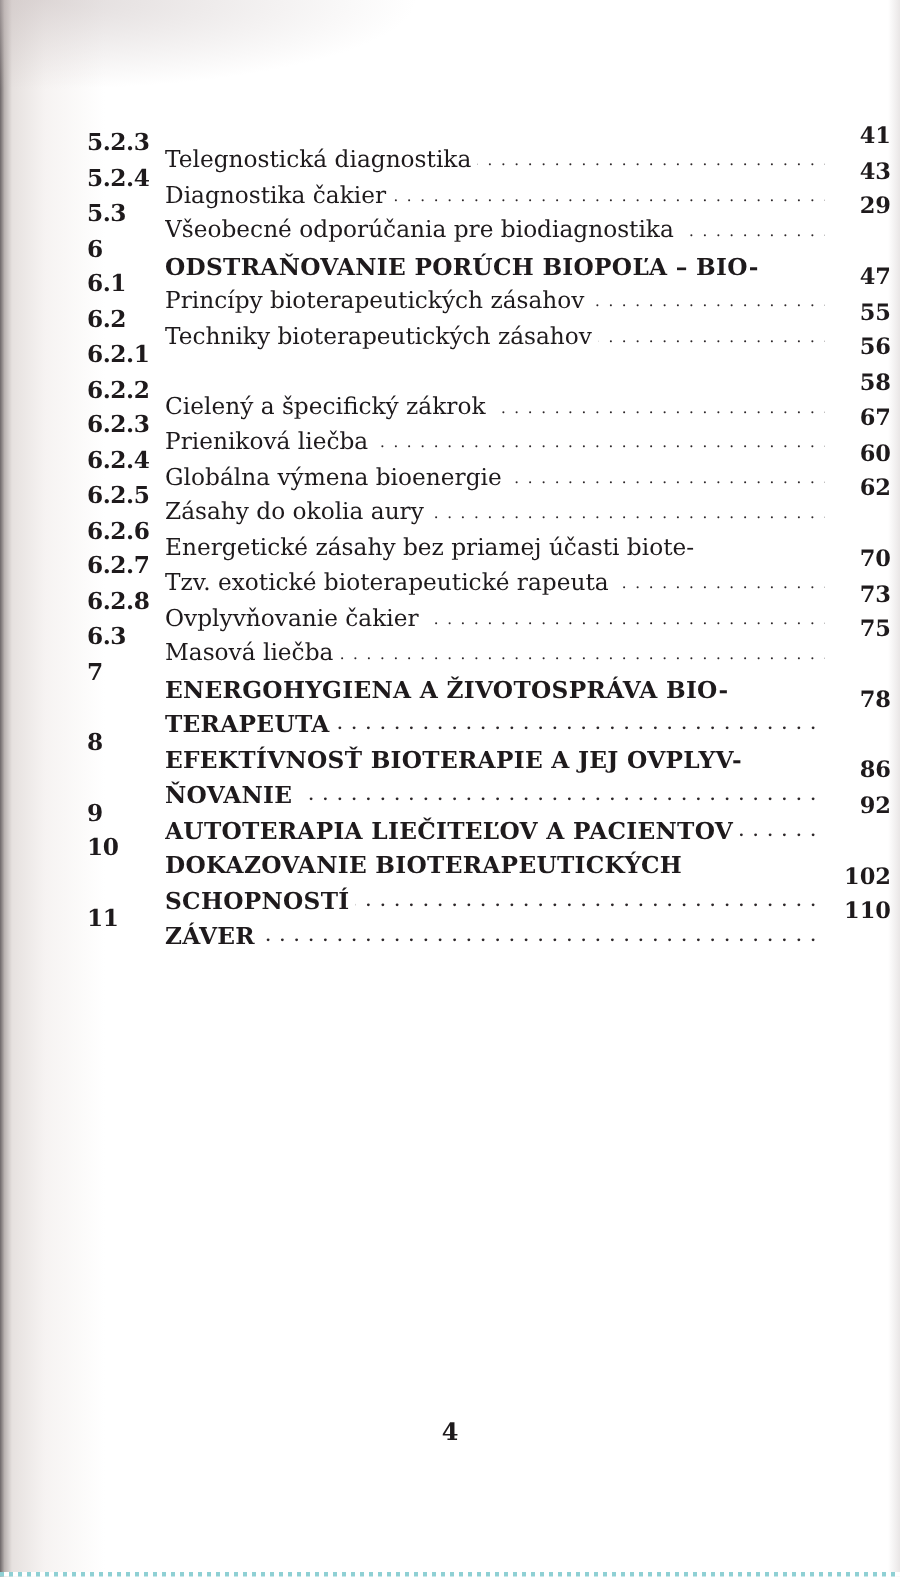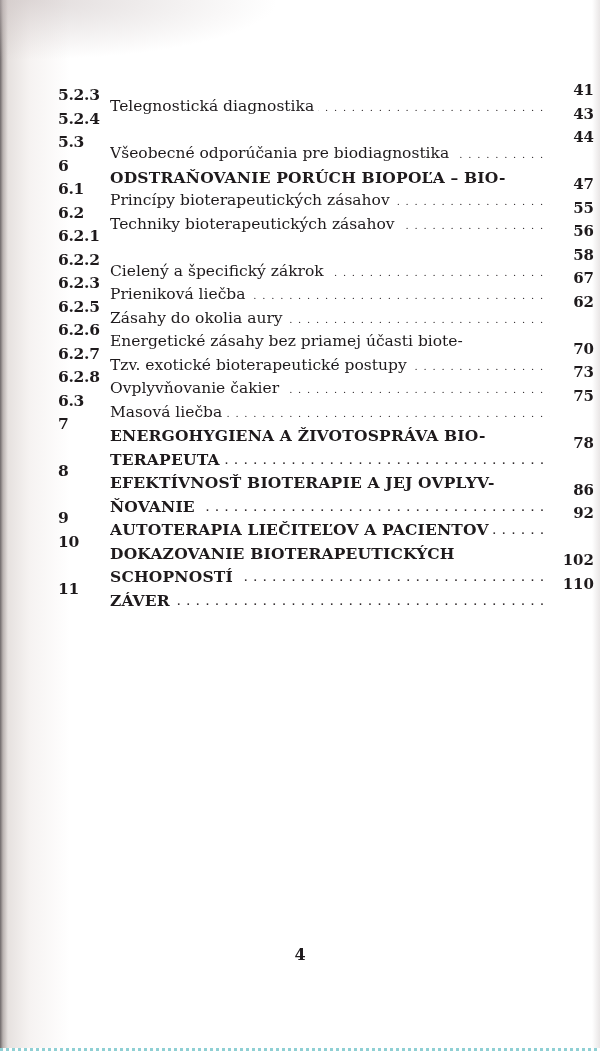--- a/index.html
+++ b/index.html
@@ -62,26 +62,27 @@
 <div class="page">
   <div class="top-shade"></div>
   <div class="toc" id="toc">
       <div class="row">
         <span class="num">5.2.3</span>
         <span class="title dots"><span class="txt">Telegnostická diagnostika</span></span>
         <span class="page-num">41</span>
       </div>
       <div class="row">
         <span class="num">5.2.4</span>
+        <span class="title dots"><span class="txt">Diagnostika čakier</span></span>
         <span class="page-num">43</span>
       </div>
       <div class="row">
         <span class="num">5.3</span>
         <span class="title dots"><span class="txt">Všeobecné odporúčania pre biodiagnostika</span></span>
-        <span class="page-num">44</span>
+        <span class="page-num">29</span>
       </div>
       <div class="row">
         <span class="num">6</span>
         <span class="title caps"><span class="txt">ODSTRAŇOVANIE PORÚCH BIOPOĽA – BIO-</span></span>
       </div>
       <div class="row">
         <span class="num">6.1</span>
         <span class="title dots"><span class="txt">Princípy bioterapeutických zásahov</span></span>
         <span class="page-num">47</span>
       </div>
@@ -98,31 +99,36 @@
         <span class="num">6.2.2</span>
         <span class="title dots"><span class="txt">Cielený a špecifický zákrok</span></span>
         <span class="page-num">58</span>
       </div>
       <div class="row">
         <span class="num">6.2.3</span>
         <span class="title dots"><span class="txt">Prieniková liečba</span></span>
         <span class="page-num">67</span>
       </div>
       <div class="row">
+        <span class="num">6.2.4</span>
+        <span class="title dots"><span class="txt">Globálna výmena bioenergie</span></span>
+        <span class="page-num">60</span>
+      </div>
+      <div class="row">
         <span class="num">6.2.5</span>
         <span class="title dots"><span class="txt">Zásahy do okolia aury</span></span>
         <span class="page-num">62</span>
       </div>
       <div class="row">
         <span class="num">6.2.6</span>
         <span class="title"><span class="txt">Energetické zásahy bez priamej účasti biote-</span></span>
       </div>
       <div class="row">
         <span class="num">6.2.7</span>
-        <span class="title dots"><span class="txt">Tzv. exotické bioterapeutické postupy</span></span>
+        <span class="title dots"><span class="txt">Tzv. exotické bioterapeutické rapeuta</span></span>
         <span class="page-num">70</span>
       </div>
       <div class="row">
         <span class="num">6.2.8</span>
         <span class="title dots"><span class="txt">Ovplyvňovanie čakier</span></span>
         <span class="page-num">73</span>
       </div>
       <div class="row">
         <span class="num">6.3</span>
         <span class="title dots"><span class="txt">Masová liečba</span></span>

